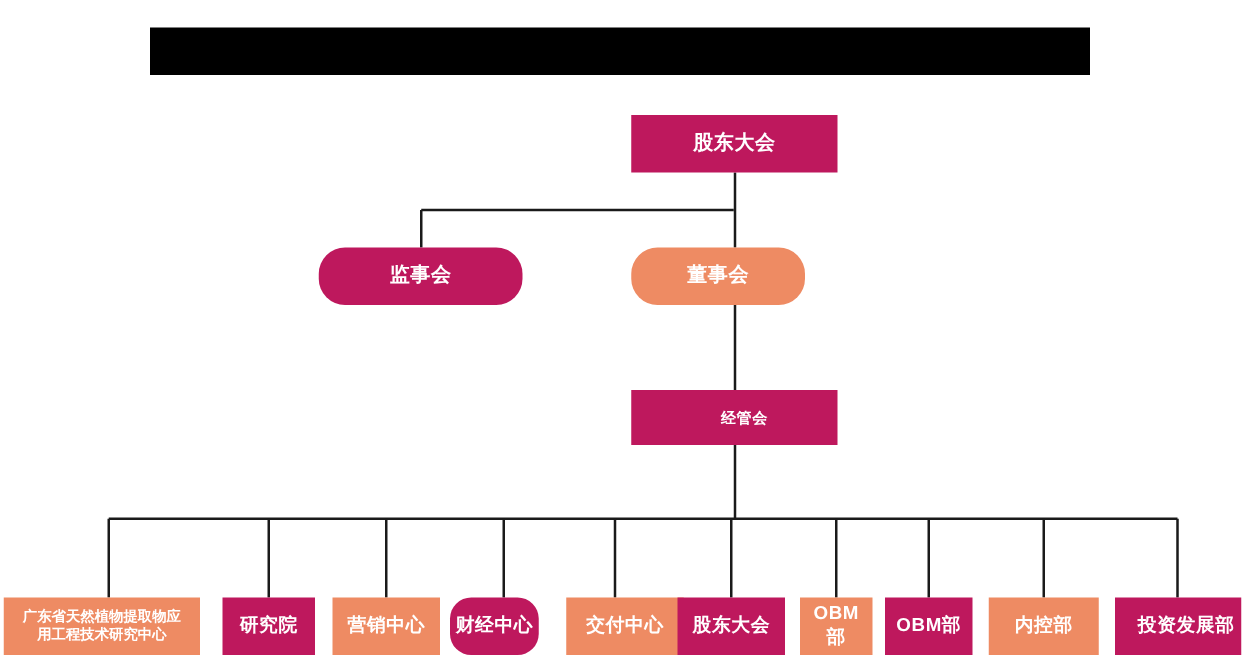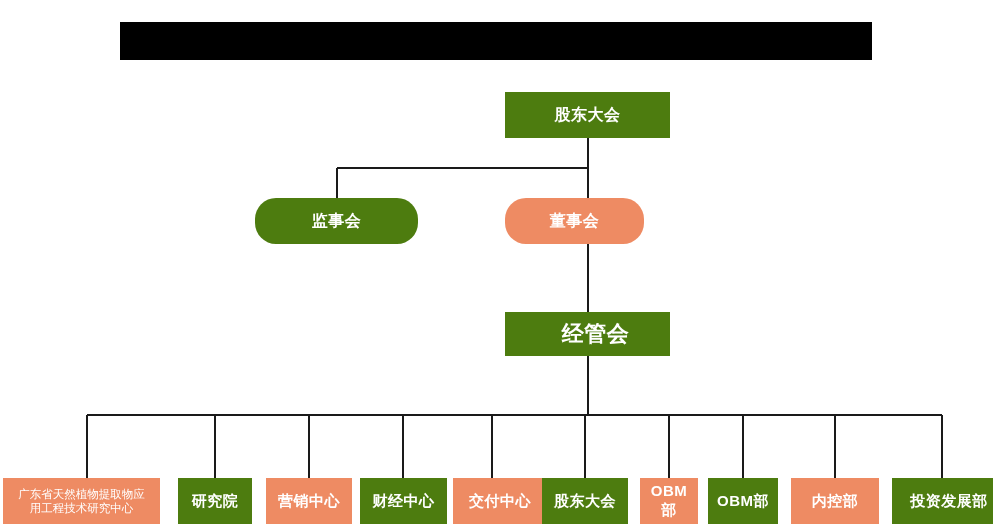--- a/index.html
+++ b/index.html
@@ -40,35 +40,35 @@
     align-items: center;
     justify-content: center;
     text-align: center;
     color: #ffffff;
     box-sizing: border-box;
     line-height: 1.25;
     letter-spacing: 0.5px;
     font-weight: 700;
     padding: 2px 4px;
   }
-  .node.tone-dark  { background: #4d7c0f; }
+  .node.tone-dark  { background: #be185d; }
   .node.tone-light { background: #EE8B63; }
 
   .node .label {
     display: block;
     width: 100%;
     white-space: pre-line;
   }
 
   
   .node.lvl-1 { font-size: 16px; }
   .node.lvl-2 { font-size: 16px; border-radius: 21px; }
-  .node.lvl-3 { font-size: 22px; padding-left: 20px; }
+  .node.lvl-3 { font-size: 12px; padding-left: 20px; }
   .node.leaf  { font-size: 15px; }
-  .node.leaf-small { font-size: 11.5px; font-weight: 400; letter-spacing: 0; }
+  .node.leaf-small { font-size: 11.5px; font-weight: 700; letter-spacing: 0; }
 </style>
 </head>
 <body>
 
 <div id="chart-root">
 
   <div class="redaction-bar" style="left: 120px; top: 22px; width: 752px; height: 38px;"></div>
 
   <div class="conn conn-v" id="c-sh-down" style="left: 586.5px; top: 138px; height: 30px;"></div>
   <div class="conn conn-h" id="c-branch-h" style="left: 337px; top: 167px; width: 250px;"></div>
@@ -109,21 +109,21 @@
       <div class="node leaf-small tone-light" style="left: 3px; top: 478px; width: 157px; height: 46px;">
         <span class="label">广东省天然植物提取物应
 用工程技术研究中心</span>
       </div>
       <div class="node leaf tone-dark" style="left: 178px; top: 478px; width: 74px; height: 46px; justify-content: center;">
         <span class="label">研究院</span>
       </div>
       <div class="node leaf tone-light" style="left: 266px; top: 478px; width: 86px; height: 46px; justify-content: flex-end;">
         <span class="label">营销中心</span>
       </div>
-      <div class="node leaf tone-dark" style="left: 360px; top: 478px; width: 87px; height: 46px;">
+      <div class="node leaf tone-dark" style="left: 360px; top: 478px; width: 71px; height: 46px; border-radius: 17px;">
         <span class="label">财经中心</span>
       </div>
       <div class="node leaf tone-light" style="left: 453px; top: 478px; width: 94px; height: 46px;">
         <span class="label">交付中心</span>
       </div>
       <div class="node leaf tone-dark" style="left: 542px; top: 478px; width: 86px; height: 46px;">
         <span class="label">股东大会</span>
       </div>
       <div class="node leaf tone-light" style="left: 640px; top: 478px; width: 58px; height: 46px;">
         <span class="label">OBM部</span>

